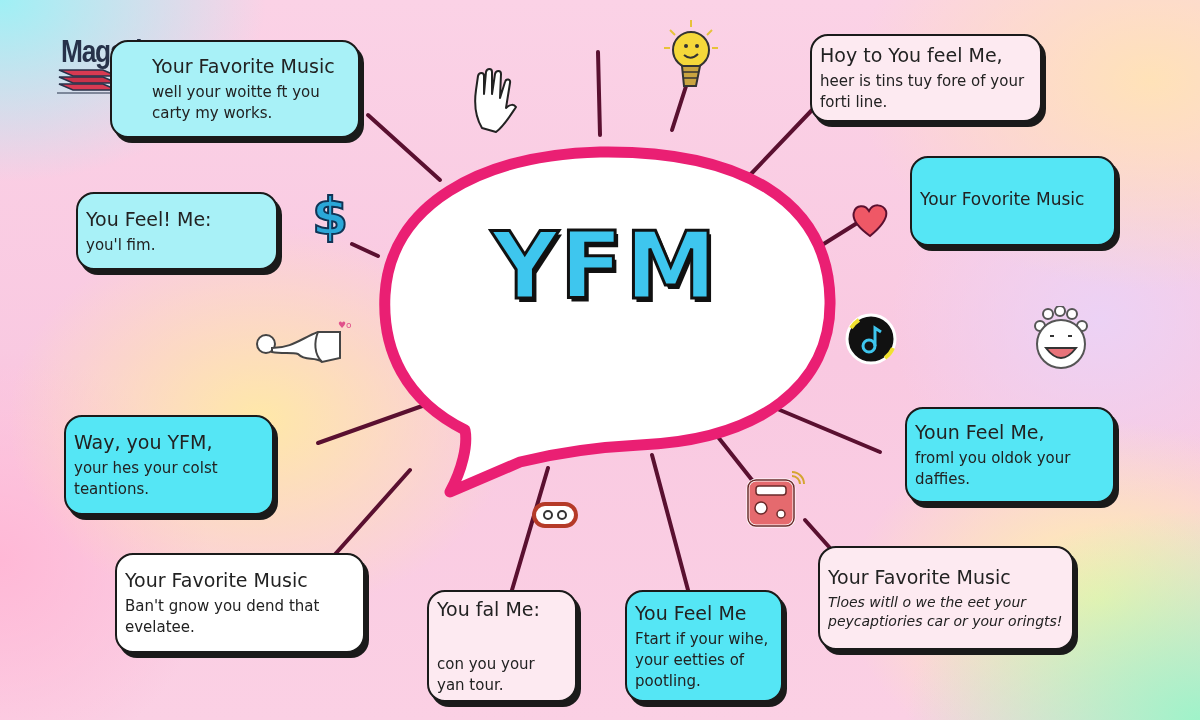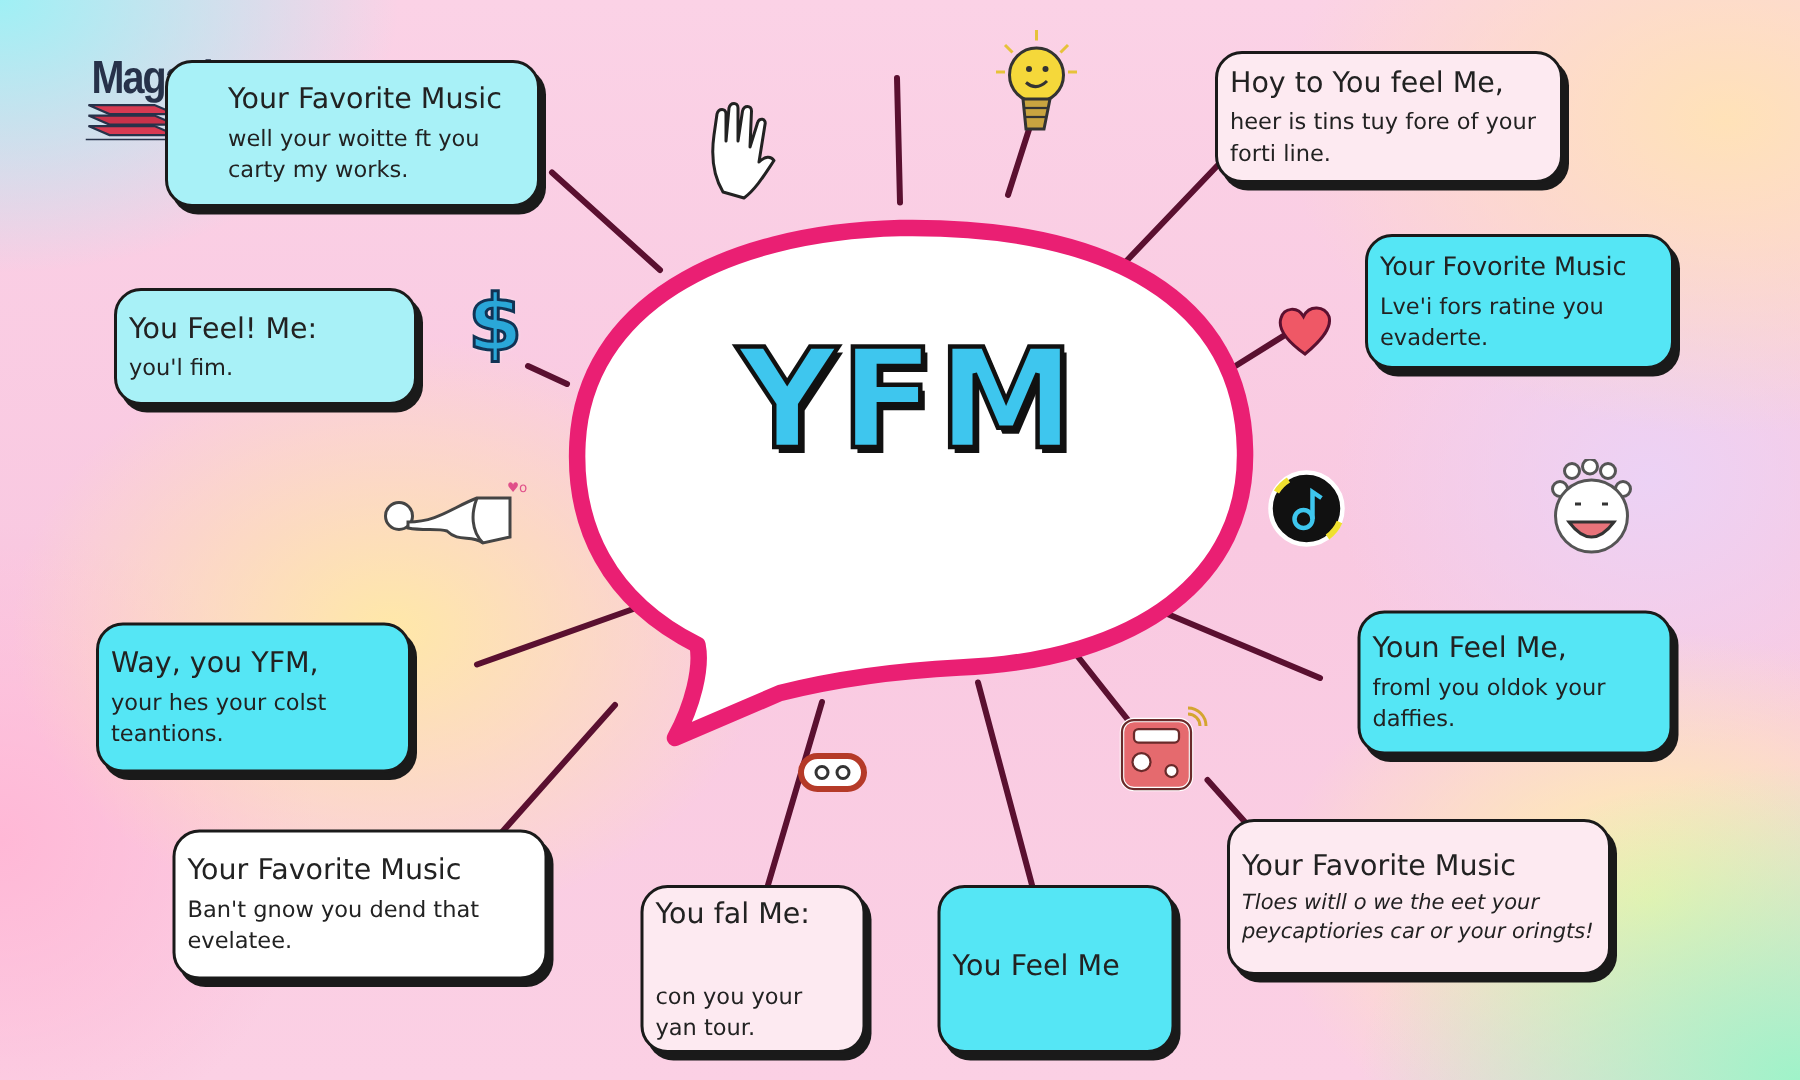--- a/index.html
+++ b/index.html
@@ -98,41 +98,41 @@
 <div class="bubble pink" style="left:427px;top:590px;width:150px;height:112px;gap:29px;">
   <div class="title">You fal Me:</div>
   <div class="body">con you your yan tour.</div>
 </div>
 <svg class="tail" style="left:496px;top:562px;" width="30" height="32">
     <path d="M2,30 L14,2 L26,30" fill="#fdeaf1" stroke="#1a1a1a" stroke-width="2"></path>
   </svg>
 
 <div class="bubble cyan" style="left:625px;top:590px;width:158px;height:112px;">
   <div class="title">You Feel Me</div>
+  <div class="body">Ftart if your wihe, your eetties of pootling.</div>
 </div>
 <svg class="tail" style="left:678px;top:562px;" width="34" height="32">
     <path d="M2,30 L6,2 L30,30" fill="#55e6f5" stroke="#1a1a1a" stroke-width="2"></path>
   </svg>
 
 <div class="bubble pink" style="left:818px;top:546px;width:256px;height:104px;">
   <div class="title">Your Favorite Music</div>
   <div class="body" style="font-size:14px;line-height:19px;font-style:italic;">Tloes witll o we the eet your peycaptiories car or your oringts!</div>
 </div>
 
 <div class="bubble cyan" style="left:905px;top:407px;width:210px;height:96px;">
   <div class="title">Youn Feel Me,</div>
   <div class="body">froml you oldok your daffies.</div>
 </div>
 <svg class="tail" style="left:876px;top:440px;" width="32" height="32">
     <path d="M30,2 L2,14 L30,28" fill="#55e6f5" stroke="#1a1a1a" stroke-width="2"></path>
   </svg>
 
 <div class="bubble cyan" style="left:910px;top:156px;width:206px;height:90px;">
   <div class="title" style="font-size:17px;">Your Fovorite Music</div>
-  <div class="body">Lve'i fors ratine you evaderte.</div>
 </div>
 <svg class="tail" style="left:884px;top:186px;" width="30" height="28">
     <path d="M28,2 L2,14 L28,24" fill="#55e6f5" stroke="#1a1a1a" stroke-width="2"></path>
   </svg>
 
 <div class="bubble pink" style="left:810px;top:34px;width:232px;height:88px;">
   <div class="title">Hoy to You feel Me,</div>
   <div class="body">heer is tins tuy fore of your forti line.</div>
 </div>
 

